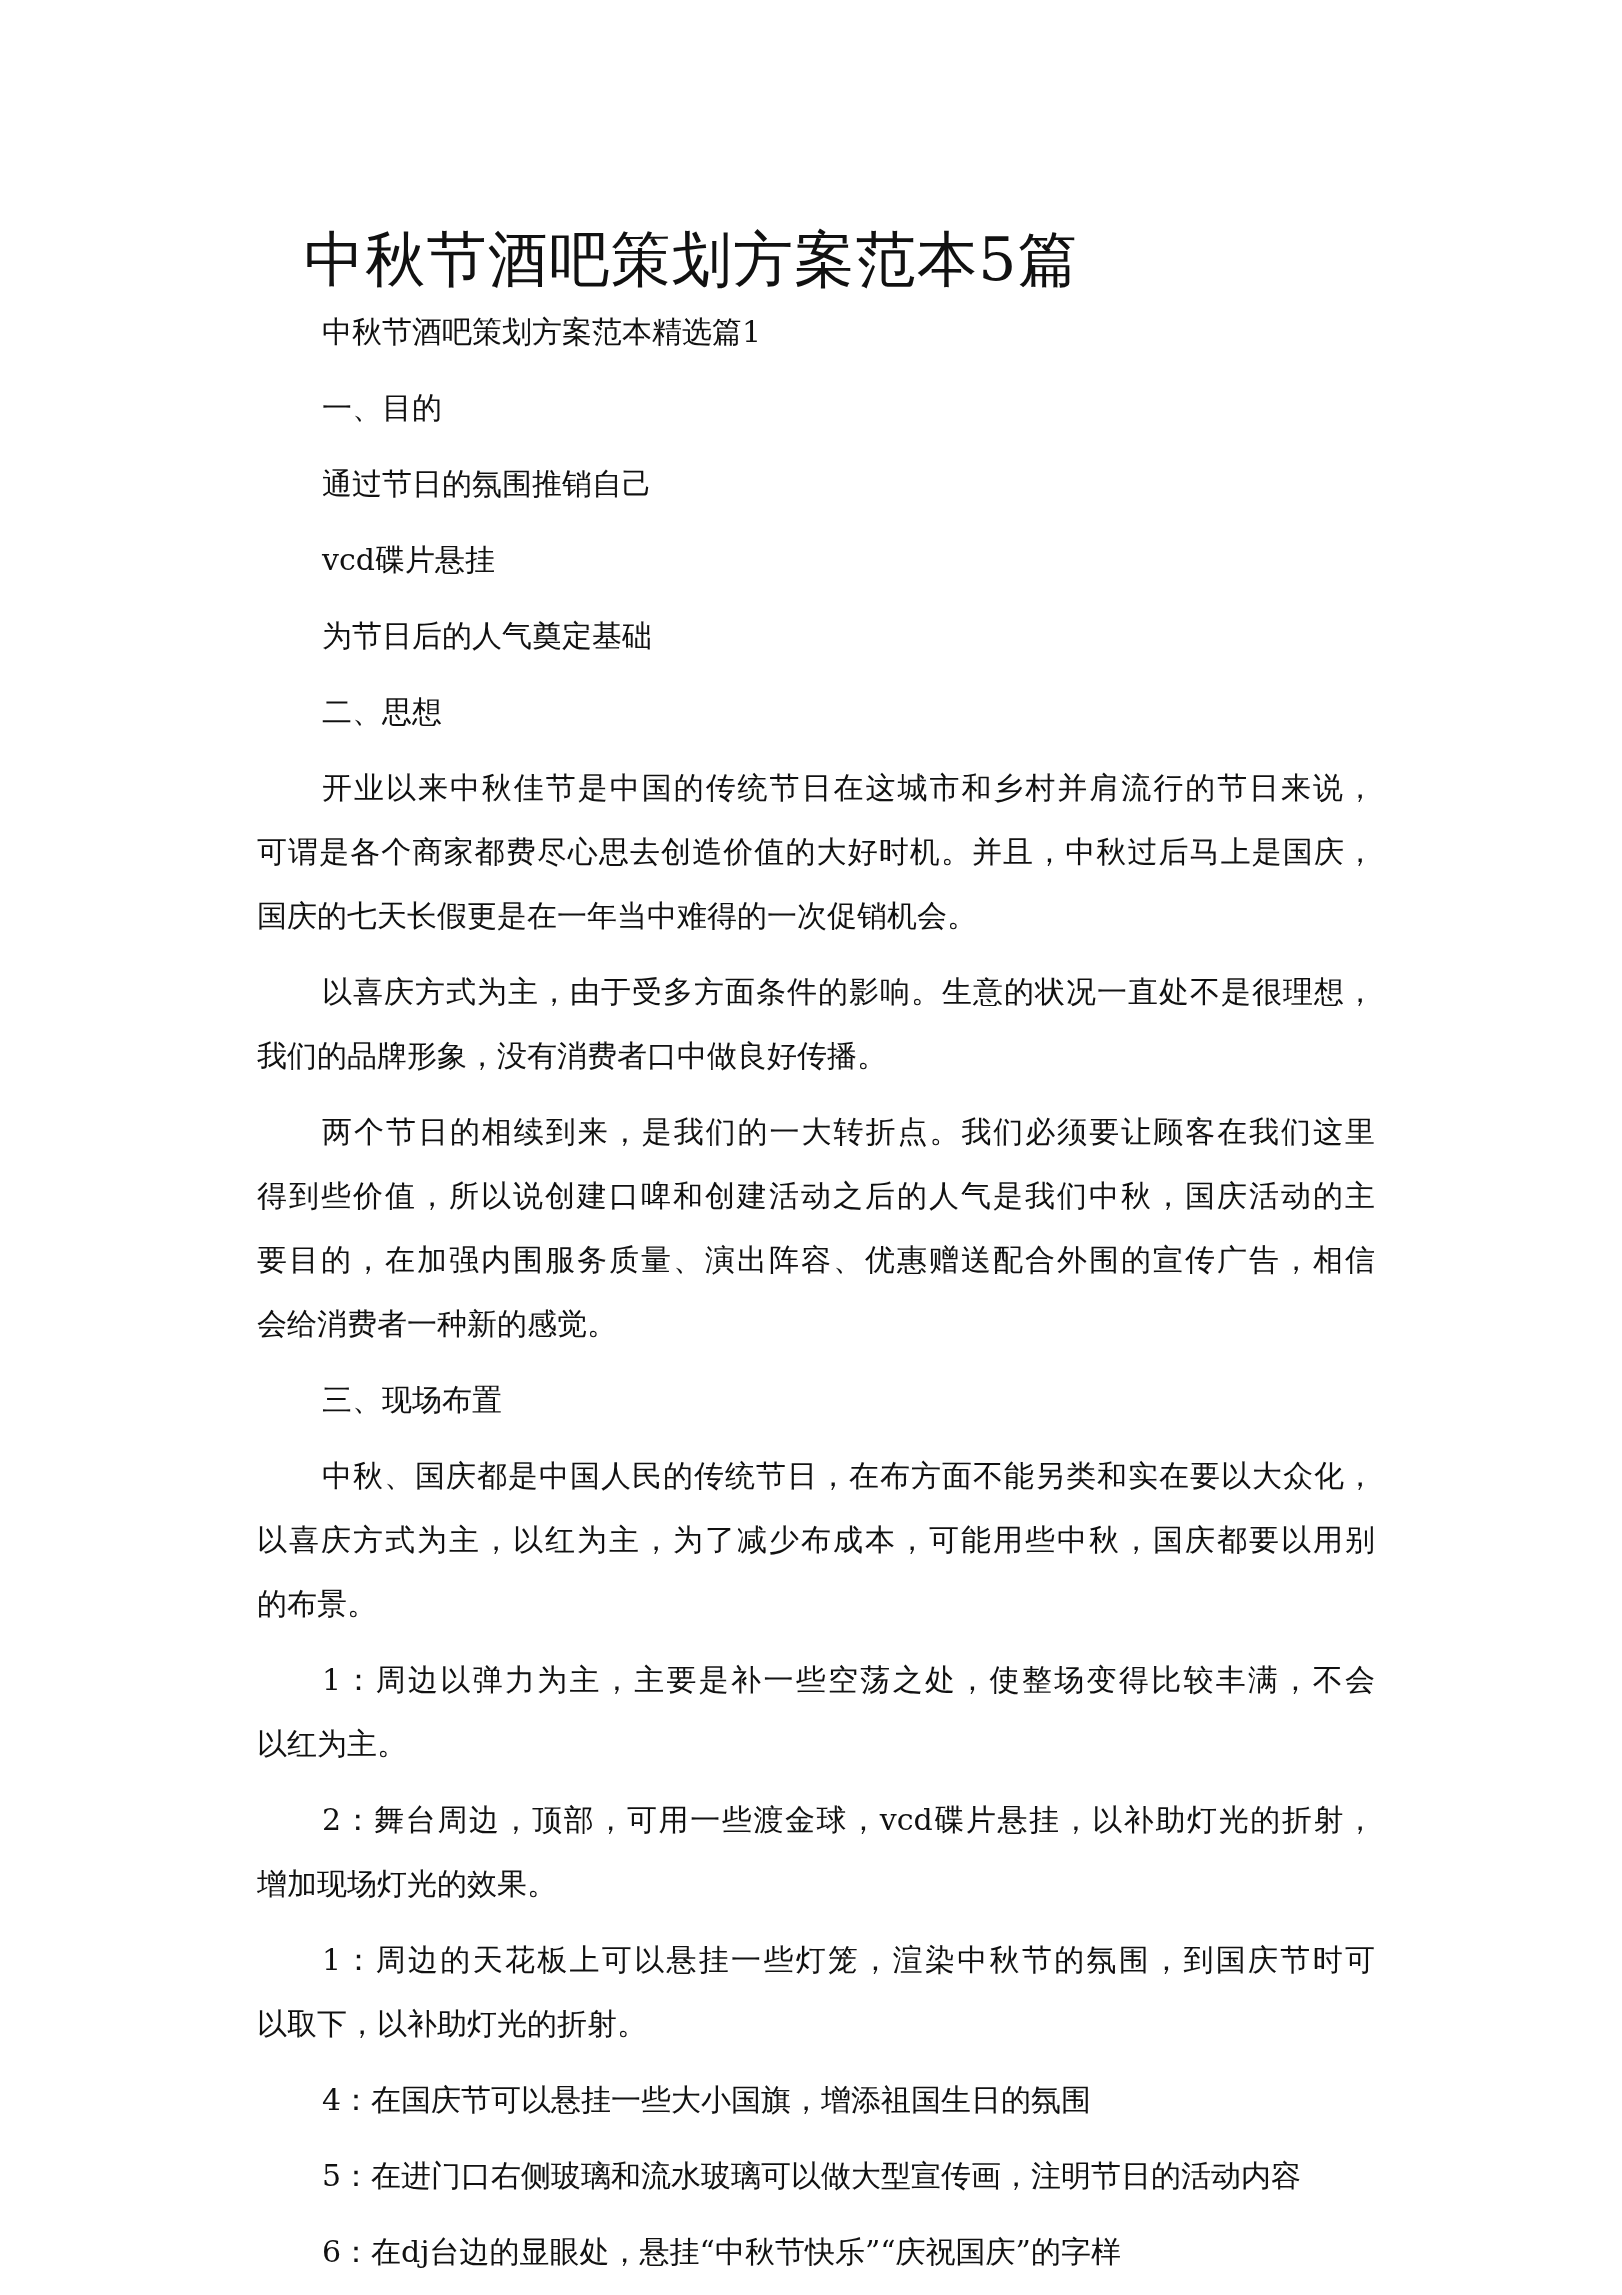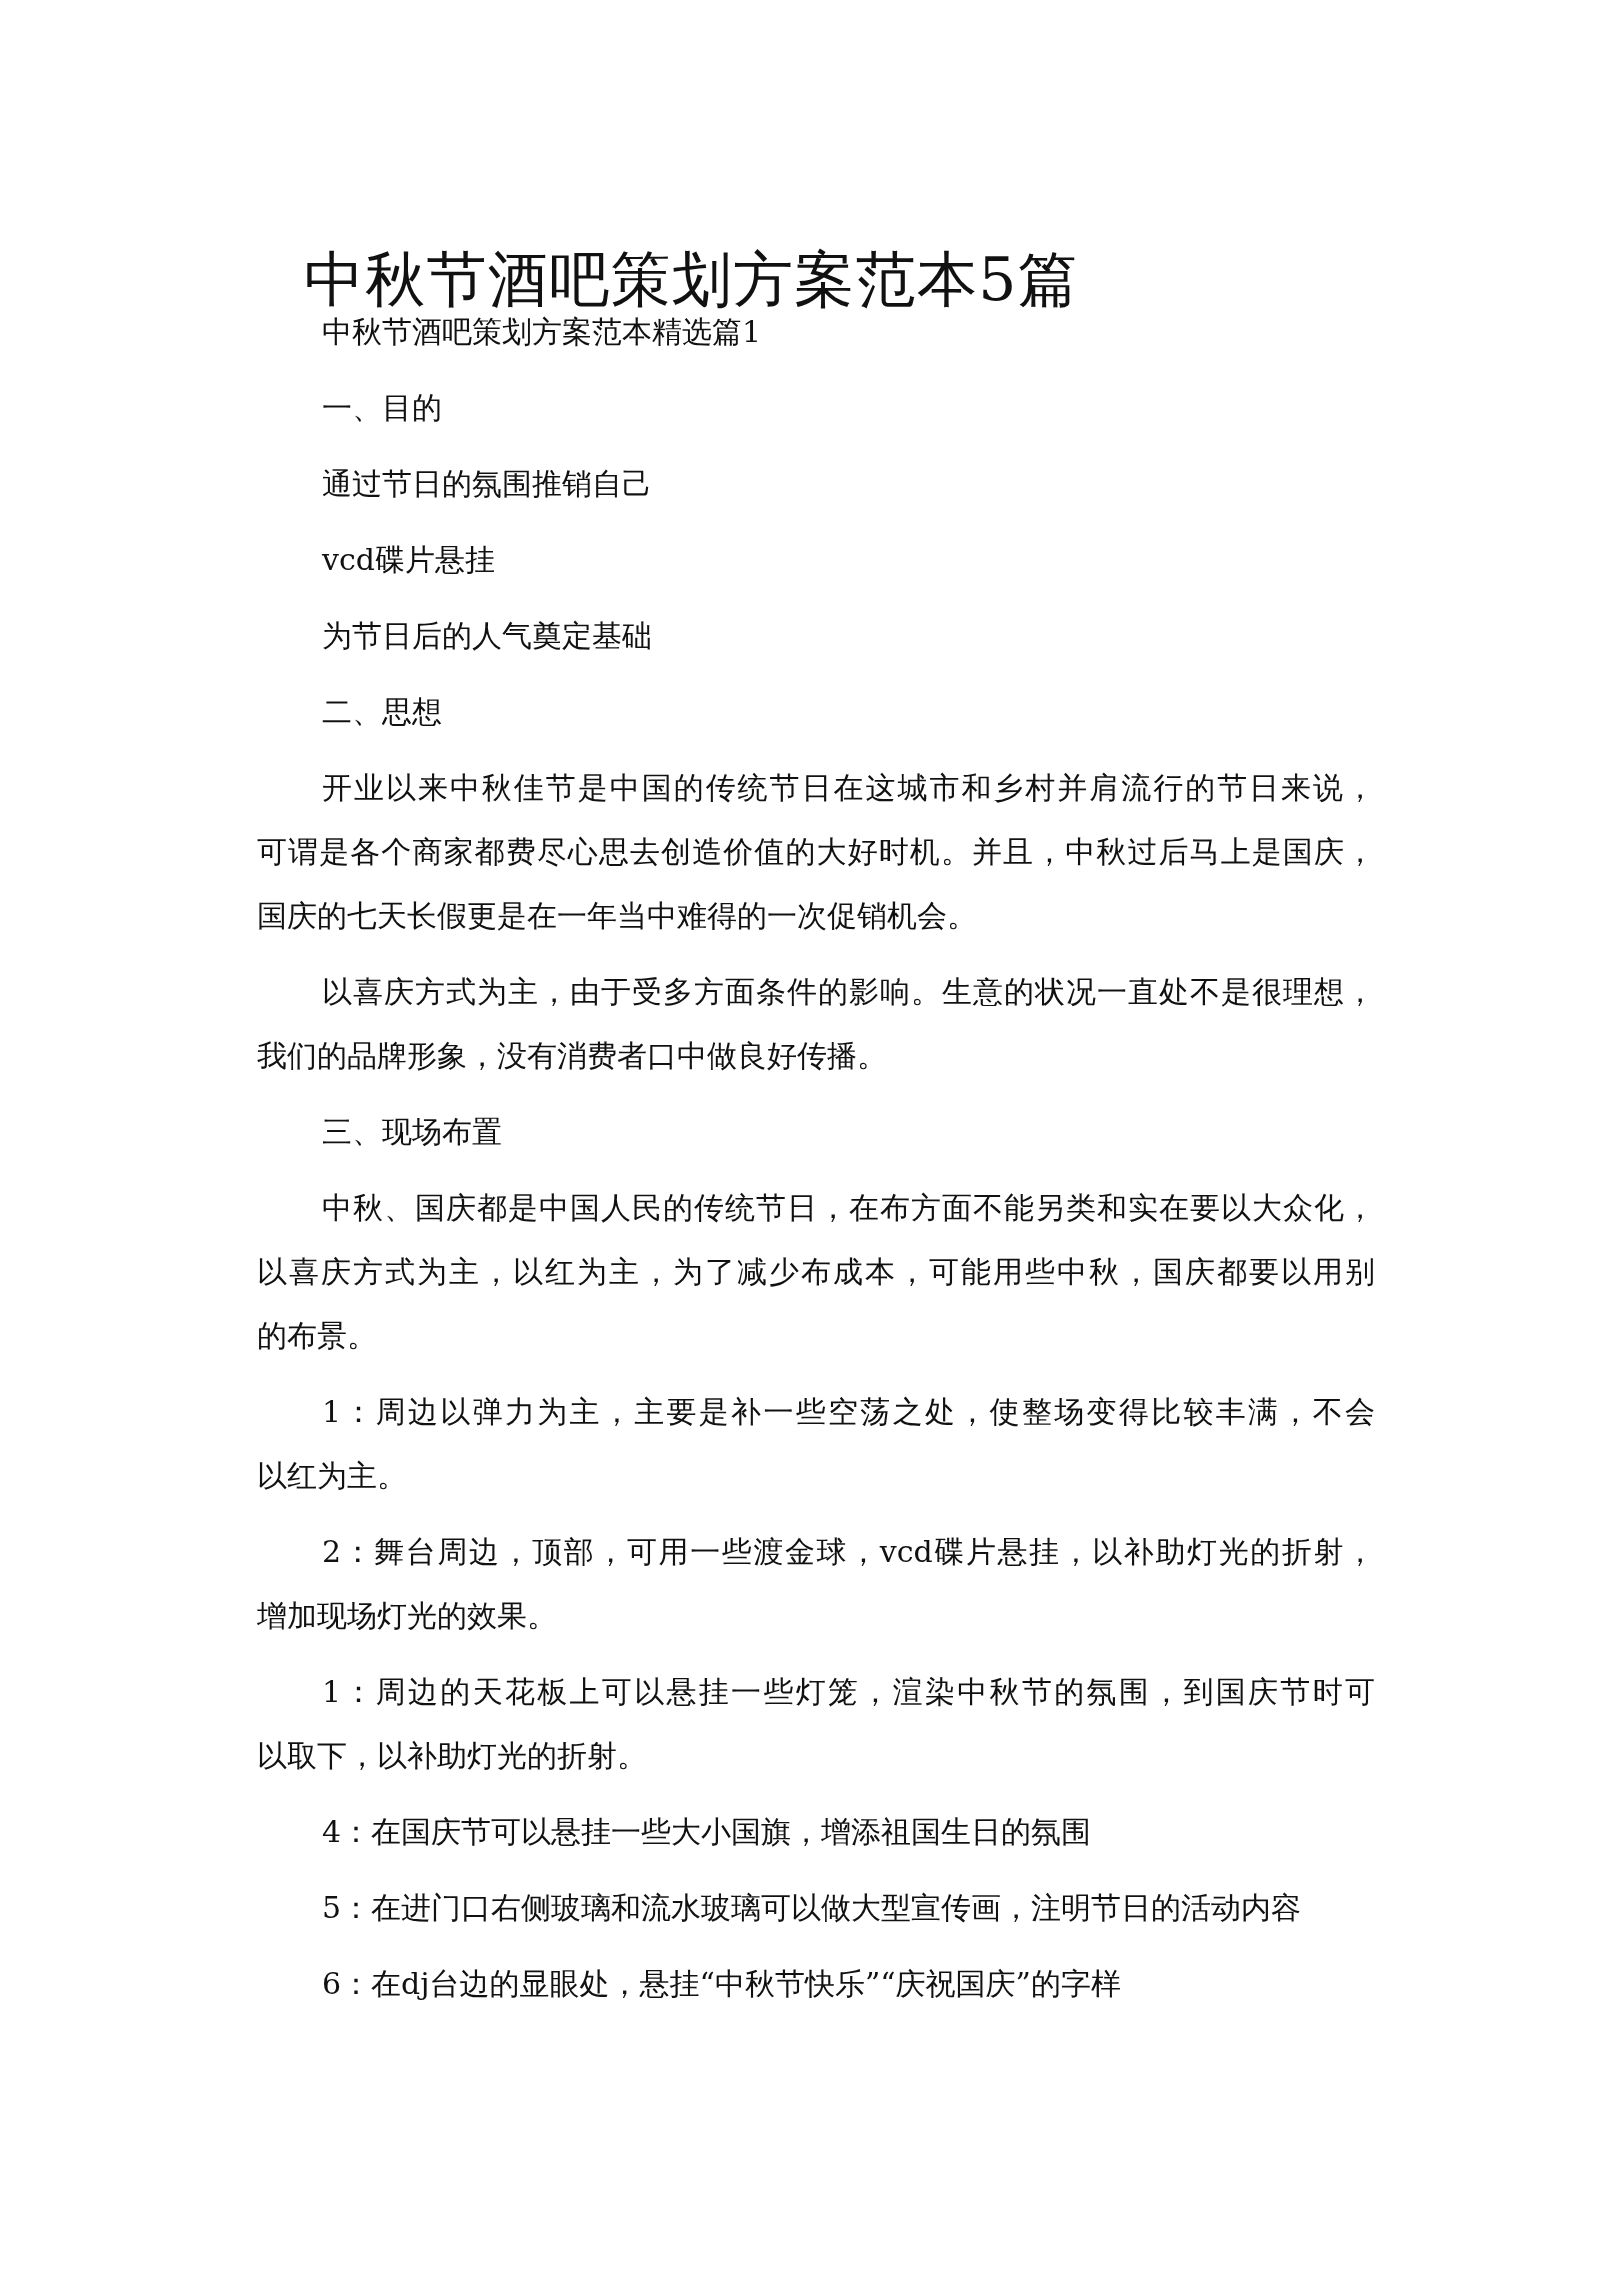--- a/index.html
+++ b/index.html
@@ -3,21 +3,21 @@
   <meta charset="utf-8">
   <style>
     html, body { margin: 0; padding: 0; background: #ffffff; }
     body {
       width: 1623px; height: 2295px; position: relative; overflow: hidden;
       font-family: "DejaVu Serif", "Liberation Serif", serif;
       color: #111111;
     }
     .page { position: absolute; left: 0; top: 0; width: 1623px; height: 2295px; background: #ffffff; }
     .title {
-      position: absolute; top: 200px; left: 0; width: 1383px; text-align: center;
+      position: absolute; top: 180px; left: 0; width: 1383px; text-align: center;
       font-size: 60px; line-height: 79px; font-weight: normal; letter-spacing: 1.3px;
       font-family: "DejaVu Serif", "Liberation Serif", serif;
     }
     .body {
       position: absolute; top: 288px; left: 245px; width: 1142px;
       font-size: 30px; line-height: 64px;
     }
     .p { margin: 12px; padding: 0; text-align: justify; text-justify: inter-character; }
     .indent { text-indent: 65px; }
     .line { display: block; white-space: nowrap; }
@@ -52,20 +52,26 @@
     </p>
     <p class="p">
       <span class="line justify" style="padding-left:65px">开业以来中秋佳节是中国的传统节日在这城市和乡村并肩流行的节日来说，</span>
       <span class="line justify">可谓是各个商家都费尽心思去创造价值的大好时机。并且，中秋过后马上是国庆，</span>
       <span class="line">国庆的七天长假更是在一年当中难得的一次促销机会。</span>
     </p>
     <p class="p">
       <span class="line justify" style="padding-left:65px">以喜庆方式为主，由于受多方面条件的影响。生意的状况一直处不是很理想，</span>
       <span class="line">我们的品牌形象，没有消费者口中做良好传播。</span>
     </p>
+    <p class="p">
+      <span class="line justify" style="padding-left:65px">两个节日的相续到来，是我们的一大转折点。我们必须要让顾客在我们这里</span>
+      <span class="line justify">得到些价值，所以说创建口啤和创建活动之后的人气是我们中秋，国庆活动的主</span>
+      <span class="line justify">要目的，在加强内围服务质量、演出阵容、优惠赠送配合外围的宣传广告，相信</span>
+      <span class="line">会给消费者一种新的感觉。</span>
+    </p>
 
     <p class="p indent">
       <span class="line">三、现场布置</span>
     </p>
     <p class="p">
       <span class="line justify" style="padding-left:65px">中秋、国庆都是中国人民的传统节日，在布方面不能另类和实在要以大众化，</span>
       <span class="line justify">以喜庆方式为主，以红为主，为了减少布成本，可能用些中秋，国庆都要以用别</span>
       <span class="line">的布景。</span>
     </p>
     <p class="p">

